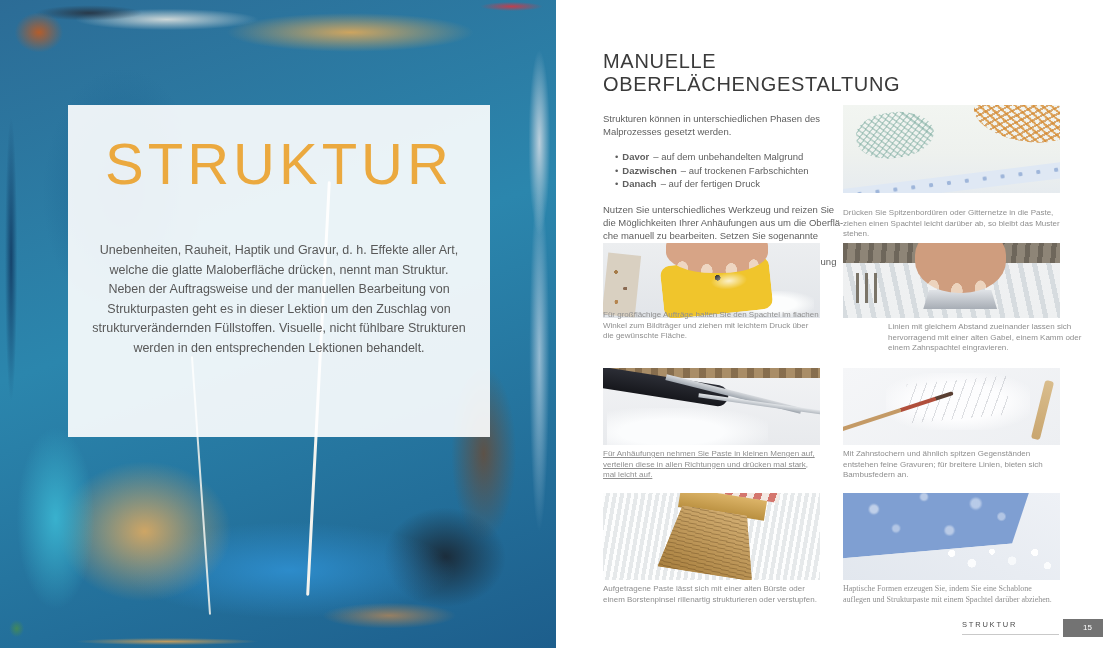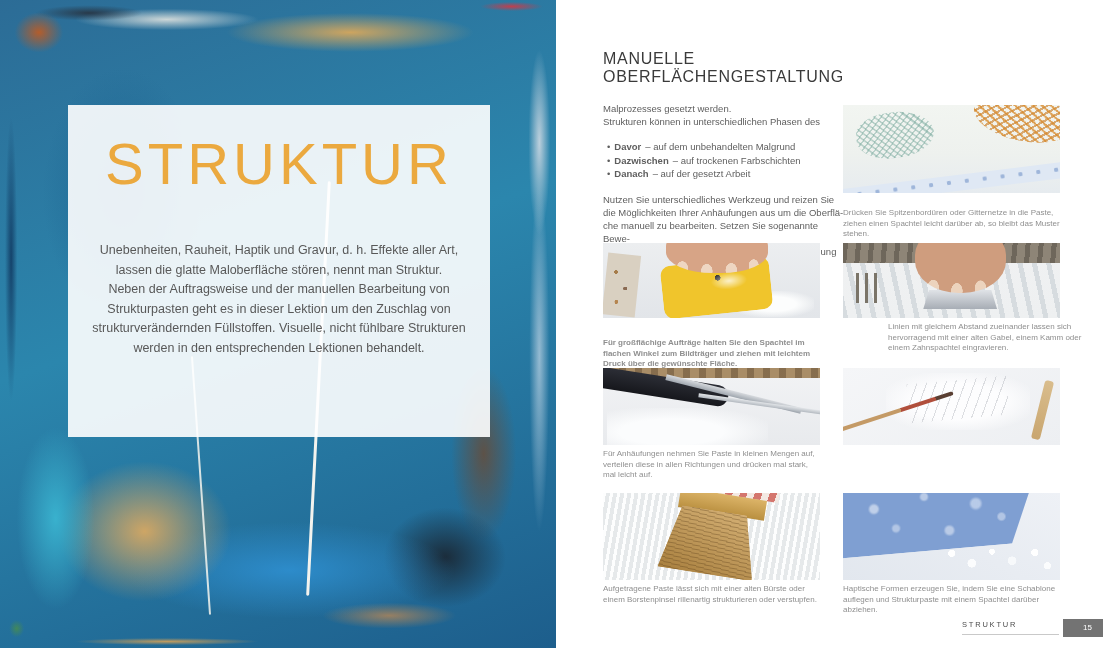--- a/index.html
+++ b/index.html
@@ -51,24 +51,24 @@
              background:rgba(255,255,255,.9);}
   .struktur-title{margin:28px 0 0;text-align:center;font-size:58px;line-height:62px;
                   letter-spacing:4px;font-weight:500;color:#EBA93F;}
   .left-intro{margin-top:46px;text-align:center;font-size:12.5px;line-height:19.5px;color:#585858;}
   .left-intro span{display:block;}
 
   
   .right-page{position:absolute;left:556px;top:0;width:547px;height:648px;background:#ffffff;}
 
   .text-col{position:absolute;left:47px;top:50px;width:242px;}
-  .page-heading{margin:0 0 16px;font-size:16px;font-weight:500;letter-spacing:.7px;color:#3a3a3a;}
+  .page-heading{margin:0 0 16px;font-size:20px;font-weight:500;letter-spacing:.7px;color:#3a3a3a;}
   .body-p{margin:0 0 12px;font-size:9.5px;line-height:13px;color:#5e5e5e;}
   .body-p span{display:block;}
-  .bullet-list{margin:0 4px 12px;}
+  .bullet-list{margin:0 12px 12px;}
   .bullet-item{font-size:9.5px;line-height:13.5px;color:#5e5e5e;}
   .b-mark{margin-right:4px;}
   .b-term{font-weight:700;}
   .b-rest{margin-left:4px;}
 
   
   .ph{position:absolute;width:217px;overflow:hidden;background:#eceef0;}
   .ph > div{position:absolute;}
   #ph1{left:287px;top:105px;height:88px;background:linear-gradient(180deg,#f2f5f1 0%,#eef1ee 55%,#e6ebef 100%);}
   #ph2{left:47px; top:243px;height:75px;background:linear-gradient(180deg,#eceef0,#e2e5e9);}
@@ -162,26 +162,26 @@
     background-image:radial-gradient(circle 5px at 14% 40%, #ffffff 70%, rgba(0,0,0,0) 74%),
       radial-gradient(circle 6px at 30% 64%, #fbfcfd 70%, rgba(0,0,0,0) 74%),
       radial-gradient(circle 4px at 46% 36%, #ffffff 70%, rgba(0,0,0,0) 74%),
       radial-gradient(circle 6px at 62% 58%, #f7f9fb 70%, rgba(0,0,0,0) 74%),
       radial-gradient(circle 5px at 80% 38%, #ffffff 70%, rgba(0,0,0,0) 74%),
       radial-gradient(circle 5px at 90% 70%, #fbfcfd 70%, rgba(0,0,0,0) 74%);}
 
   
   .cap{position:absolute;width:217px;margin:0;font-size:8px;line-height:10.5px;color:#8f8f8f;}
   #cap1{left:287px;top:197px;margin-top:11px;}
-  #cap2{left:47px; top:338px;font-weight:bold;}
+  #cap2{left:47px; top:310px;}
   #cap3{left:287px;top:322px;margin-left:45px;}
-  #cap4{left:47px; top:449px;}
+  #cap4{left:47px; top:449px;text-decoration:underline;}
   #cap5{left:287px;top:449px;}
   #cap6{left:47px; top:584px;}
-  #cap7{left:287px;top:584px;}
+  #cap7{left:287px;top:584px;font-family:Liberation Serif, serif;}
 
   
   .footer-label{position:absolute;left:406px;top:620px;font-size:7.5px;letter-spacing:1.8px;color:#4c4c4c;}
   .footer-rule{position:absolute;left:406px;top:634px;width:97px;height:1px;background:#c9c9c9;}
   .page-badge{position:absolute;left:507px;top:619px;width:49px;height:18px;background:#737373;
               color:#ffffff;font-size:8px;line-height:18px;text-align:center;}
 </style>
 </head>
 <body>
 
@@ -190,46 +190,46 @@
   <div class="left-page">
     <div class="painting"></div>
     <div class="speckles"></div>
     <div class="drip"></div>
     <div class="drip2"></div>
 
     <div class="title-box">
       <h1 class="struktur-title">STRUKTUR</h1>
       <div class="left-intro">
         <span>Unebenheiten, Rauheit, Haptik und Gravur, d. h. Effekte aller Art,</span>
-        <span>lassen die glatte Maloberfläche stören, nennt man Struktur.</span>
+        <span>welche die glatte Maloberfläche drücken, nennt man Struktur.</span>
         <span>Neben der Auftragsweise und der manuellen Bearbeitung von</span>
         <span>Strukturpasten geht es in dieser Lektion um den Zuschlag von</span>
         <span>strukturverändernden Füllstoffen. Visuelle, nicht fühlbare Strukturen</span>
         <span>werden in den entsprechenden Lektionen behandelt.</span>
       </div>
     </div>
   </div>
 
   <div class="right-page">
 
     <div class="text-col">
       <h2 class="page-heading">MANUELLE OBERFLÄCHENGESTALTUNG</h2>
       <p class="body-p">
+        <span>Strukturen können in unterschiedlichen Phasen des</span>
         <span>Malprozesses gesetzt werden.</span>
-        <span>Strukturen können in unterschiedlichen Phasen des</span>
       </p>
       <div class="bullet-list">
         <div class="bullet-item">
           <span class="b-mark">•</span><span class="b-term">Davor</span><span class="b-rest">– auf dem unbehandelten Malgrund</span>
         </div>
         <div class="bullet-item">
           <span class="b-mark">•</span><span class="b-term">Dazwischen</span><span class="b-rest">– auf trockenen Farbschichten</span>
         </div>
         <div class="bullet-item">
-          <span class="b-mark">•</span><span class="b-term">Danach</span><span class="b-rest">– auf der gesetzt Arbeit</span>
+          <span class="b-mark">•</span><span class="b-term">Danach</span><span class="b-rest">– auf der fertigen Druck</span>
         </div>
       </div>
       <p class="body-p">
         <span>Nutzen Sie unterschiedliches Werkzeug und reizen Sie</span>
         <span>die Möglichkeiten Ihrer Anhäufungen aus um die Oberflä-</span>
         <span>che manuell zu bearbeiten. Setzen Sie sogenannte Bewe-</span>
         <span>gungsspuren in die Paste, um sprichwörtlich Bewegung</span>
         <span>ins Bild zu bringen.</span>
       </p>
     </div>
@@ -273,20 +273,21 @@
     </div>
     <div class="ph" id="ph7">
       <div class="p7-plate"></div>
       <div class="p7-letters"></div>
     </div>
 
     <p class="cap" id="cap1">Drücken Sie Spitzenbordüren oder Gitternetze in die Paste, ziehen einen Spachtel leicht darüber ab, so bleibt das Muster stehen.</p>
     <p class="cap" id="cap2">Für großflächige Aufträge halten Sie den Spachtel im flachen Winkel zum Bildträger und ziehen mit leichtem Druck über die gewünschte Fläche.</p>
     <p class="cap" id="cap3">Linien mit gleichem Abstand zueinander lassen sich hervorragend mit einer alten Gabel, einem Kamm oder einem Zahnspachtel eingravieren.</p>
     <p class="cap" id="cap4">Für Anhäufungen nehmen Sie Paste in kleinen Mengen auf, verteilen diese in allen Richtungen und drücken mal stark, mal leicht auf.</p>
+    <p class="cap" id="cap5">Mit Zahnstochern und ähnlich spitzen Gegenständen entstehen feine Gravuren; für breitere Linien, bieten sich Bambusfedern an.</p>
     <p class="cap" id="cap6">Aufgetragene Paste lässt sich mit einer alten Bürste oder einem Borstenpinsel rillenartig strukturieren oder verstupfen.</p>
     <p class="cap" id="cap7">Haptische Formen erzeugen Sie, indem Sie eine Schablone auflegen und Strukturpaste mit einem Spachtel darüber abziehen.</p>
 
     <span class="footer-label">STRUKTUR</span>
     <div class="footer-rule"></div>
     <div class="page-badge">15</div>
   </div>
 
 </div>
 

